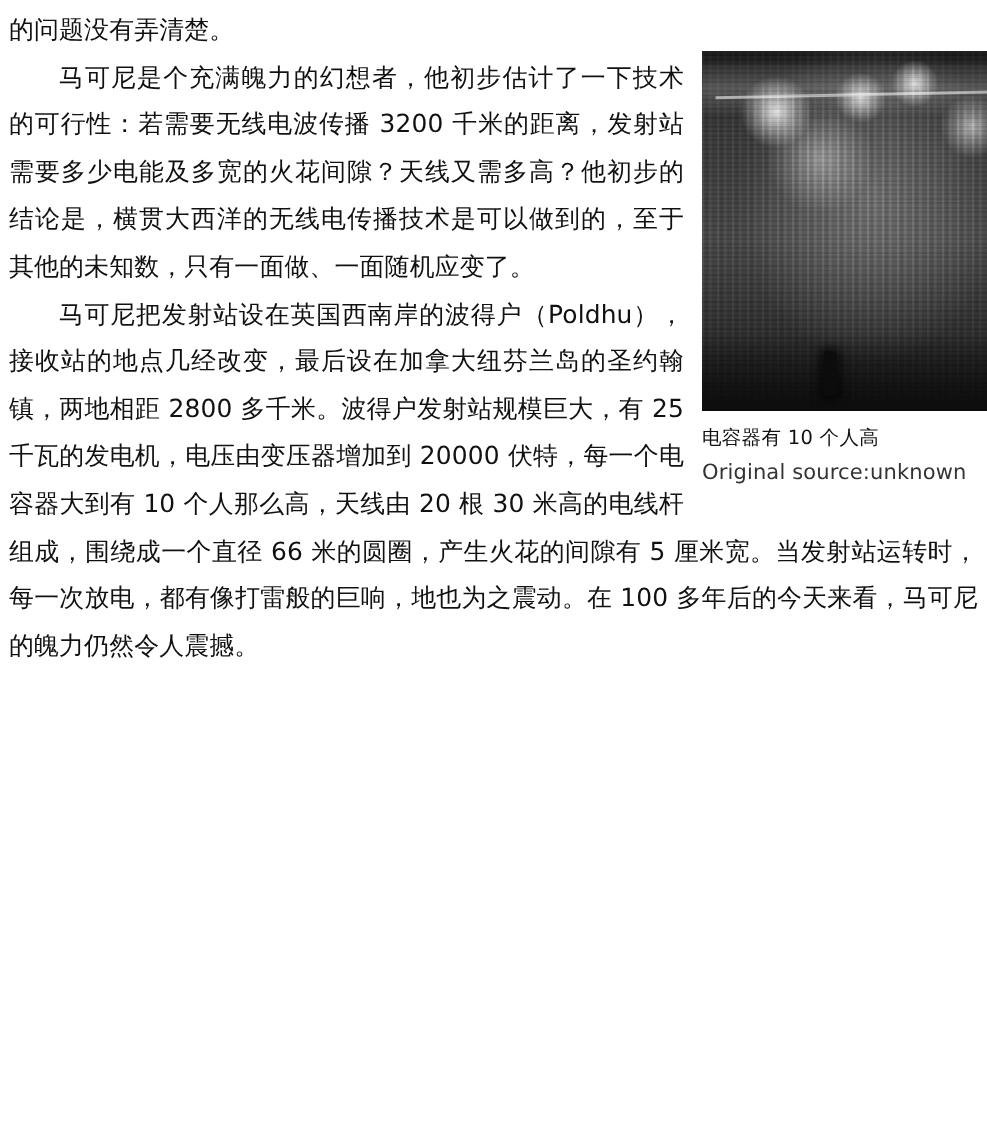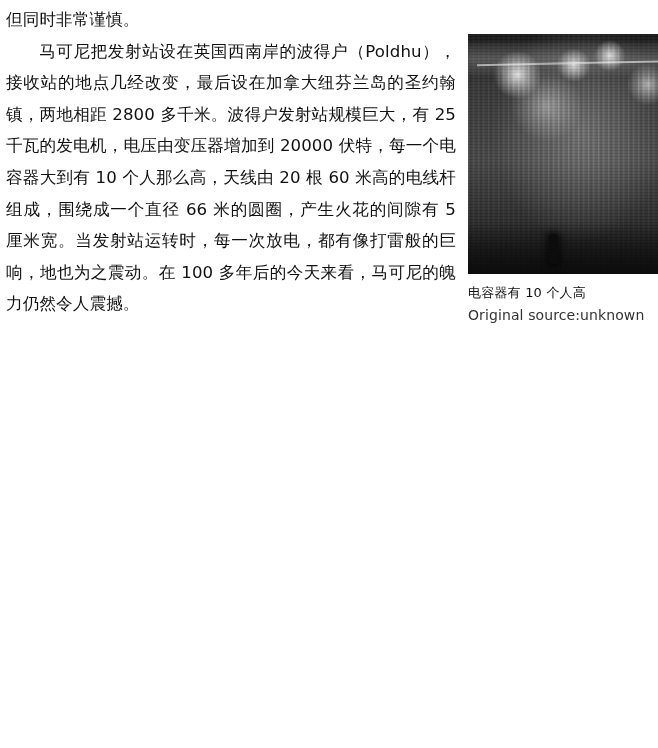--- a/index.html
+++ b/index.html
@@ -153,18 +153,19 @@
       <div class="photo-wire"></div>
       <div class="photo-grain"></div>
       <div class="photo-floor"></div>
       <div class="photo-figure-silhouette"></div>
     </div>
     <div class="figure-caption">电容器有 10 个人高</div>
     <div class="figure-source">Original source:unknown</div>
   </div>
 
   <div class="body-text">
-    <p class="para no-indent">但同时非常谨慎。</p>
-    <p class="para">马可尼把发射站设在英国西南岸的波得户（Poldhu），接收站的地点几经改变，最后设在加拿大纽芬兰岛的圣约翰镇，两地相距 2800 多千米。波得户发射站规模巨大，有 25 千瓦的发电机，电压由变压器增加到 20000 伏特，每一个电容器大到有 10 个人那么高，天线由 20 根 60 米高的电线杆组成，围绕成一个直径 66 米的圆圈，产生火花的间隙有 5 厘米宽。当发射站运转时，每一次放电，都有像打雷般的巨响，地也为之震动。在 100 多年后的今天来看，马可尼的魄力仍然令人震撼。</p>
+    <p class="para no-indent">的问题没有弄清楚。</p>
+    <p class="para">马可尼是个充满魄力的幻想者，他初步估计了一下技术的可行性：若需要无线电波传播 3200 千米的距离，发射站需要多少电能及多宽的火花间隙？天线又需多高？他初步的结论是，横贯大西洋的无线电传播技术是可以做到的，至于其他的未知数，只有一面做、一面随机应变了。</p>
+    <p class="para">马可尼把发射站设在英国西南岸的波得户（Poldhu），接收站的地点几经改变，最后设在加拿大纽芬兰岛的圣约翰镇，两地相距 2800 多千米。波得户发射站规模巨大，有 25 千瓦的发电机，电压由变压器增加到 20000 伏特，每一个电容器大到有 10 个人那么高，天线由 20 根 30 米高的电线杆组成，围绕成一个直径 66 米的圆圈，产生火花的间隙有 5 厘米宽。当发射站运转时，每一次放电，都有像打雷般的巨响，地也为之震动。在 100 多年后的今天来看，马可尼的魄力仍然令人震撼。</p>
   </div>
 
   <div class="clearfix"></div>
 </div>
 
 </body></html>

